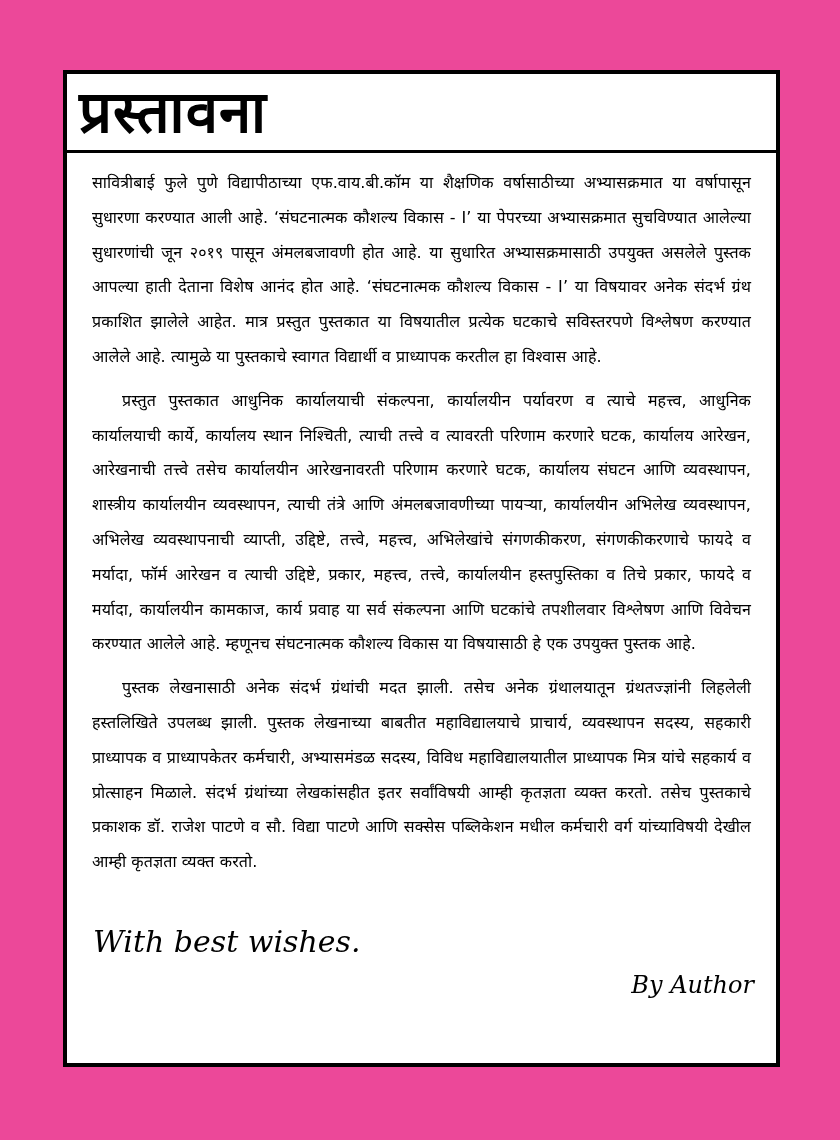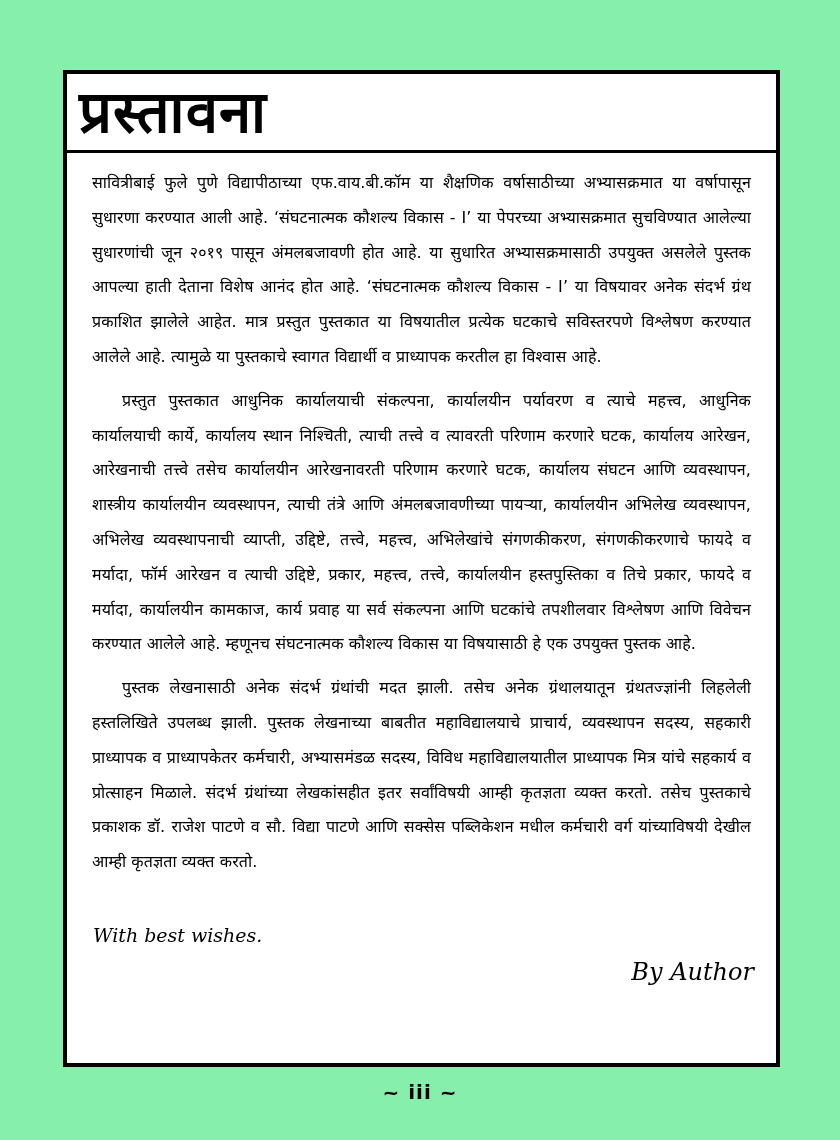--- a/index.html
+++ b/index.html
@@ -8,21 +8,21 @@
     width: 840px;
     height: 1140px;
     background: #ffffff;
     font-family: "DejaVu Sans", sans-serif;
     color: #000000;
   }
   .page {
     position: relative;
     width: 840px;
     height: 1140px;
-    background: #86efac;
+    background: #ec4899;
     overflow: hidden;
   }
   .frame {
     position: absolute;
     left: 63px;
     top: 70px;
     width: 717px;
     height: 997px;
     border: 4px solid #000000;
     box-sizing: border-box;
@@ -56,21 +56,21 @@
     letter-spacing: 0.1px;
   }
   .content p.indent {
     text-indent: 30px;
     margin-top: 9px;
   }
   .closing {
     margin: 44px 0 0 26px;
     font-family: "DejaVu Serif", serif;
     font-style: italic;
-    font-size: 19px;
+    font-size: 30px;
     font-weight: 500;
   }
   .byline {
     margin: 12px 22px 0 0;
     text-align: right;
     font-family: "DejaVu Serif", serif;
     font-style: italic;
     font-size: 24px;
     font-weight: 500;
   }
@@ -101,15 +101,14 @@
       <p class="indent">प्रस्तुत पुस्तकात आधुनिक कार्यालयाची संकल्पना, कार्यालयीन पर्यावरण व त्याचे महत्त्व, आधुनिक कार्यालयाची कार्ये, कार्यालय स्थान निश्चिती, त्याची तत्त्वे व त्यावरती परिणाम करणारे घटक, कार्यालय आरेखन, आरेखनाची तत्त्वे तसेच कार्यालयीन आरेखनावरती परिणाम करणारे घटक, कार्यालय संघटन आणि व्यवस्थापन, शास्त्रीय कार्यालयीन व्यवस्थापन, त्याची तंत्रे आणि अंमलबजावणीच्या पायऱ्या, कार्यालयीन अभिलेख व्यवस्थापन, अभिलेख व्यवस्थापनाची व्याप्ती, उद्दिष्टे, तत्त्वे, महत्त्व, अभिलेखांचे संगणकीकरण, संगणकीकरणाचे फायदे व मर्यादा, फॉर्म आरेखन व त्याची उद्दिष्टे, प्रकार, महत्त्व, तत्त्वे, कार्यालयीन हस्तपुस्तिका व तिचे प्रकार, फायदे व मर्यादा, कार्यालयीन कामकाज, कार्य प्रवाह या सर्व संकल्पना आणि घटकांचे तपशीलवार विश्लेषण आणि विवेचन करण्यात आलेले आहे. म्हणूनच संघटनात्मक कौशल्य विकास या विषयासाठी हे एक उपयुक्त पुस्तक आहे.</p>
       <p class="indent">पुस्तक लेखनासाठी अनेक संदर्भ ग्रंथांची मदत झाली. तसेच अनेक ग्रंथालयातून ग्रंथतज्ज्ञांनी लिहलेली हस्तलिखिते उपलब्ध झाली. पुस्तक लेखनाच्या बाबतीत महाविद्यालयाचे प्राचार्य, व्यवस्थापन सदस्य, सहकारी प्राध्यापक व प्राध्यापकेतर कर्मचारी, अभ्यासमंडळ सदस्य, विविध महाविद्यालयातील प्राध्यापक मित्र यांचे सहकार्य व प्रोत्साहन मिळाले. संदर्भ ग्रंथांच्या लेखकांसहीत इतर सर्वांविषयी आम्ही कृतज्ञता व्यक्त करतो. तसेच पुस्तकाचे प्रकाशक डॉ. राजेश पाटणे व सौ. विद्या पाटणे आणि सक्सेस पब्लिकेशन मधील कर्मचारी वर्ग यांच्याविषयी देखील आम्ही कृतज्ञता व्यक्त करतो.</p>
     </div>
 
     <div class="closing">With best wishes.</div>
 
     <div class="byline">By Author</div>
 
   </div>
 
-  <div class="page-num">~ iii ~</div>
 
 </div>
 
 </body></html>

